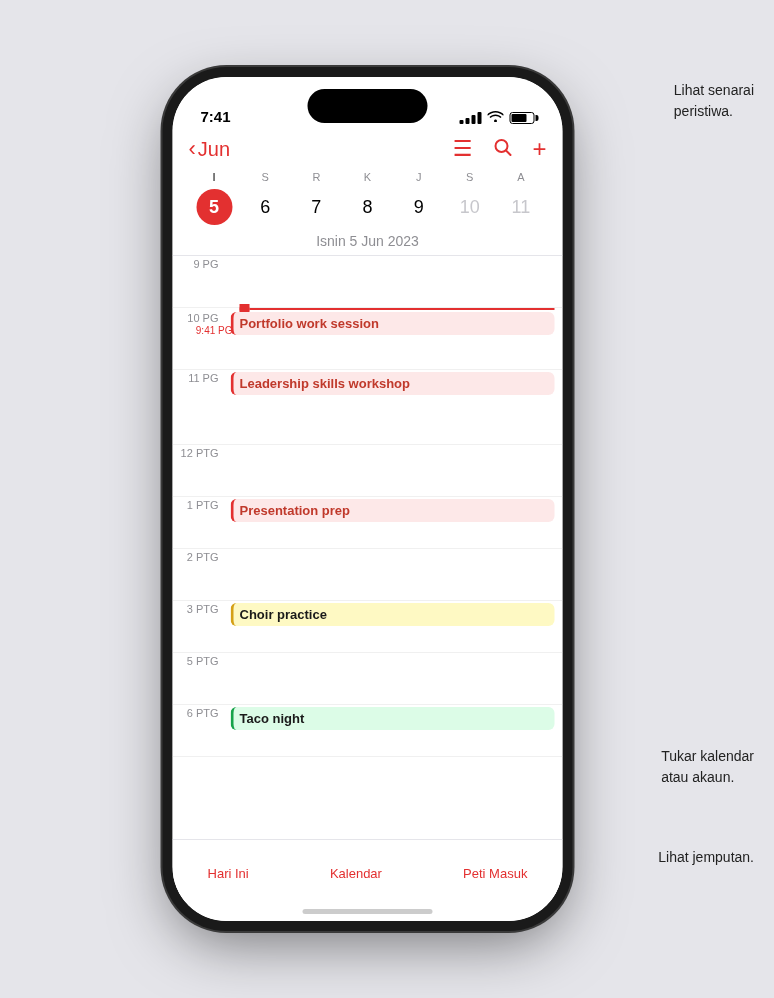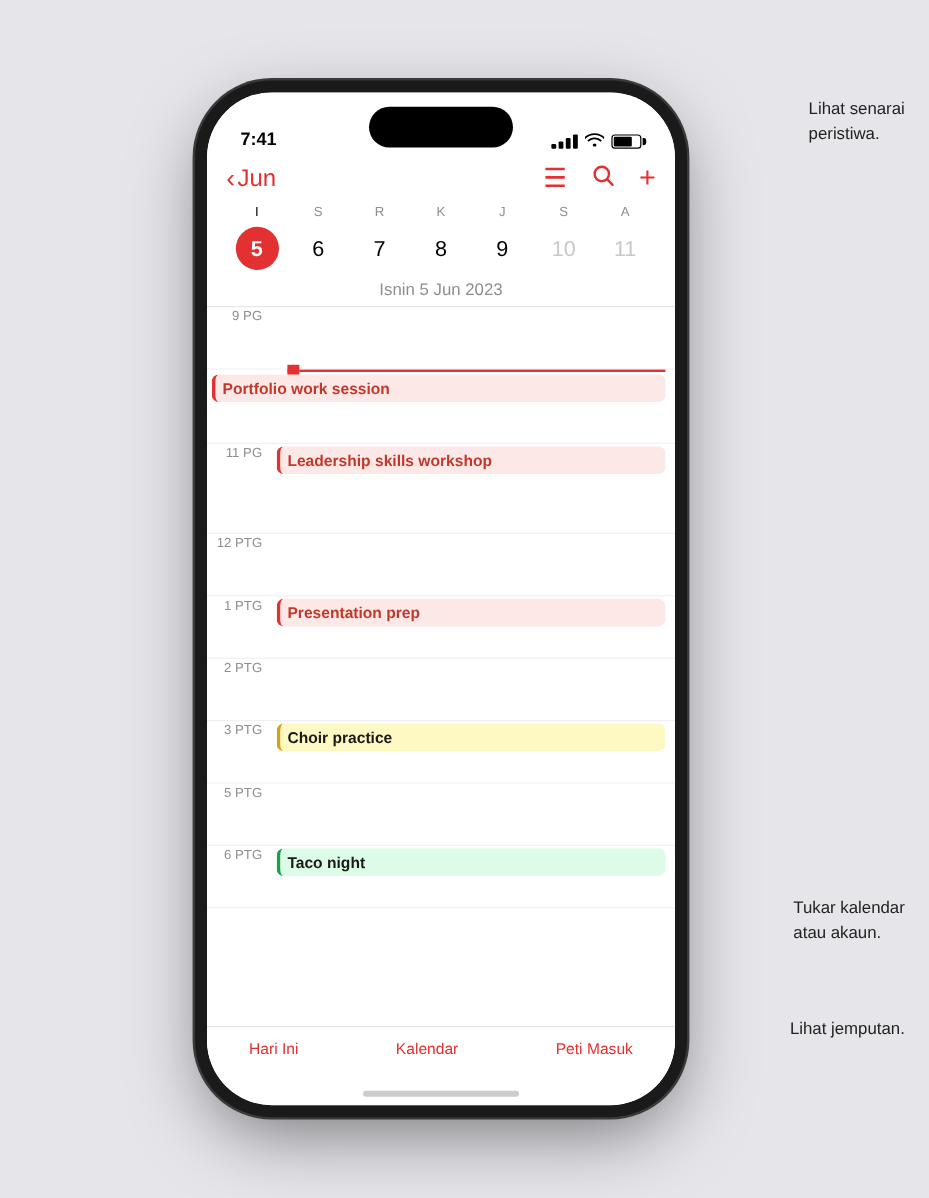--- a/index.html
+++ b/index.html
@@ -280,21 +280,21 @@
     }
     .event-address {
       font-size: 11px;
       color: #3b82f6;
     }
     
     .bottom-nav {
       display: flex;
       justify-content: space-around;
       align-items: center;
-      padding: 10px 0 20px;
+      padding: 26px 0 20px;
       border-top: 1px solid #e5e5ea;
       background: #fff;
       gap: 11px;
     }
     .nav-item {
       font-size: 13px;
       color: #e33030;
       cursor: pointer;
       font-weight: 400;
     }
@@ -457,20 +457,21 @@
 
           <div style="position:relative;">
             <div style="display:flex; align-items:center; height:2px; margin: 0 8px 0 0; position:relative;">
               <span style="color:#e33030; font-size:10px; width:68px; text-align:right; padding-right:8px; line-height:1;margin-top:44px;">9:41 PG</span>
               <div style="width:10px; height:10px; background:#e33030; border-radius:50; position:relative; margin-left:-1px;">
                 <div style="width:10px; height:10px; background:#e33030; border-radius:50%;"></div>
               </div>
               <div style="flex:1; height:1.5px; background:#e33030;"></div>
             </div>
             <div class="time-slot" style="min-height:60px; border-bottom:1px solid #f0f0f0;">
+              <div class="time-label">10 PG</div>
               <div class="time-content">
                 <div class="event-block red">
                   <div class="event-title red">Portfolio work session</div>
                 </div>
               </div>
             </div>
           </div>
 
           <div class="time-slot tall-slot">
             <div class="time-label">11 PG</div>

